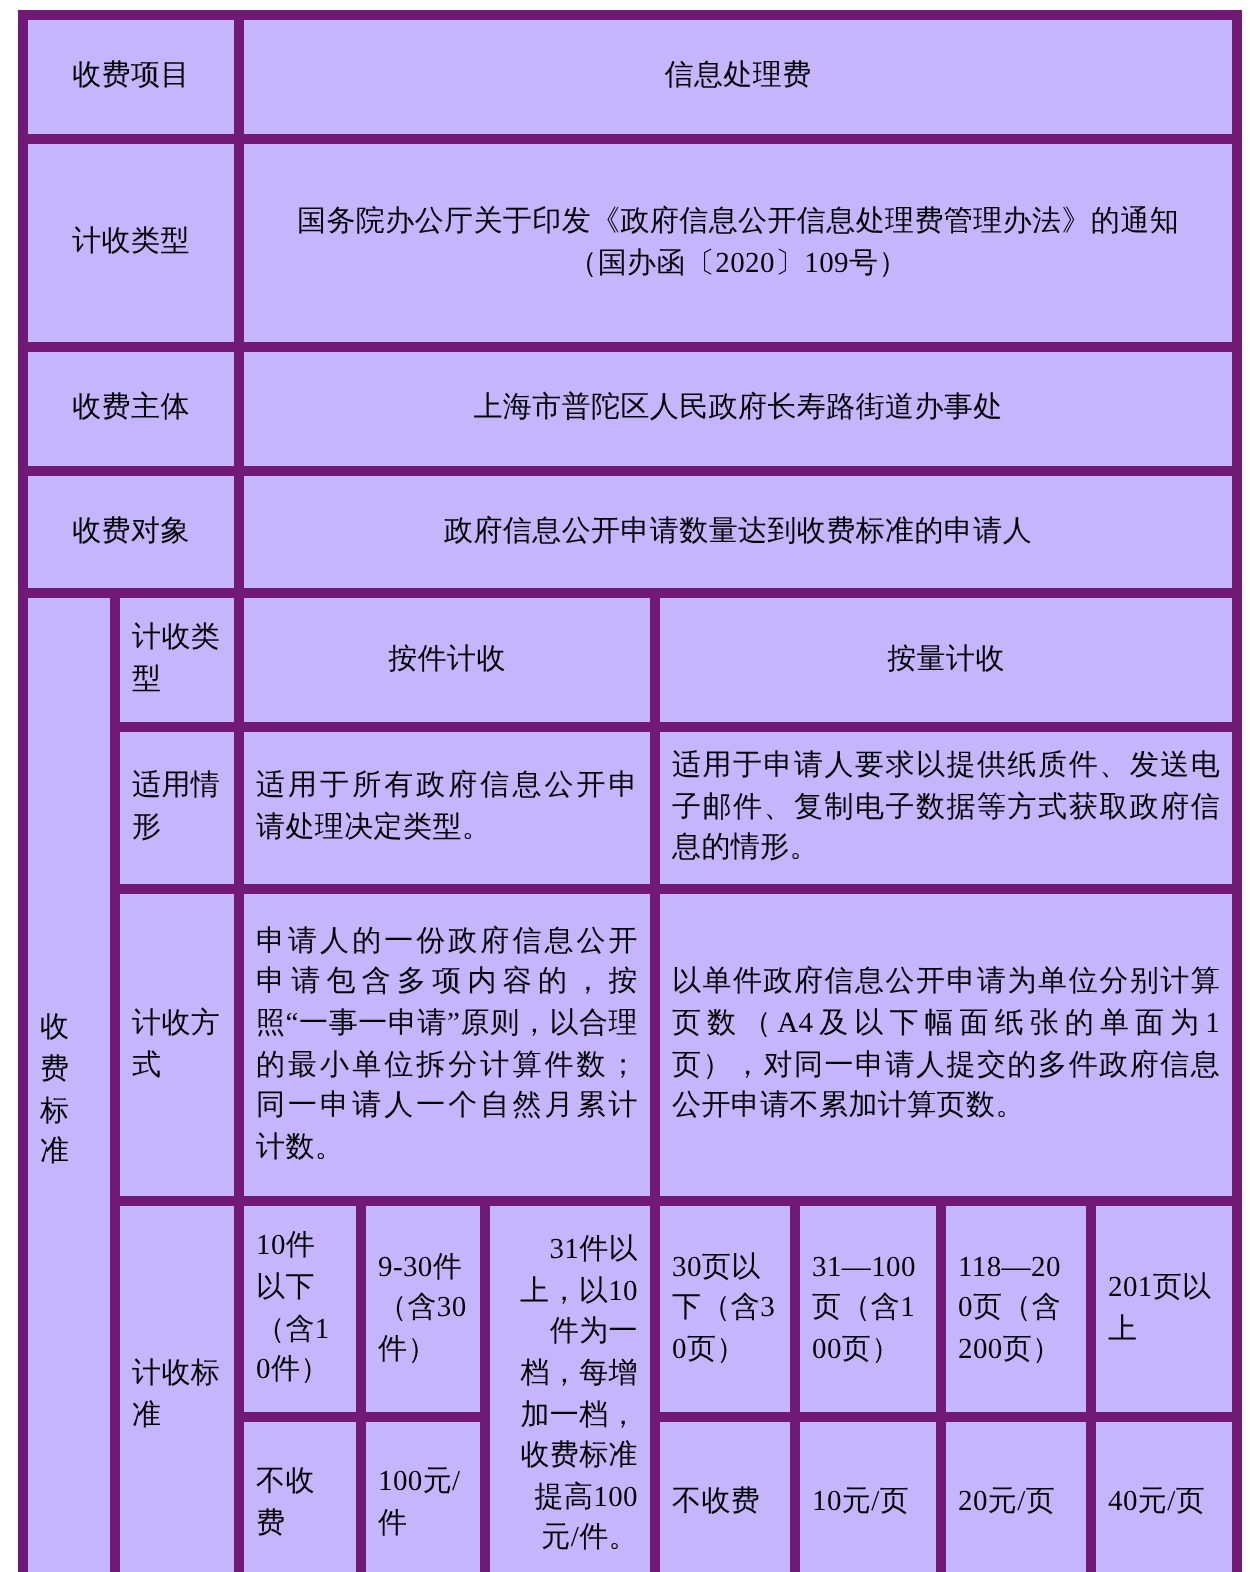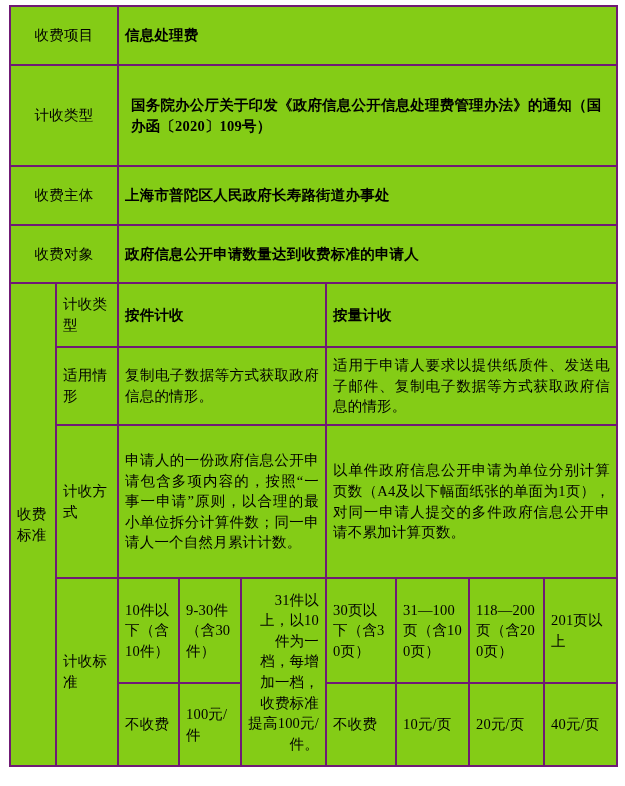--- a/index.html
+++ b/index.html
@@ -23,45 +23,44 @@
   table.fee-table {
     position: absolute;
     left: 9px;
     top: 5px;
     width: 607px;
     border-collapse: collapse;
     table-layout: fixed;
     background: #ffffff;
   }
   table.fee-table td {
-    border: 2px solid #701a75;
+    border: 5px solid #701a75;
     padding: 4px 6px;
     vertical-align: middle;
     font-size: 14.5px;
     line-height: 1.42;
     letter-spacing: 0.2px;
     word-break: break-all;
-    background: #84cc16;
+    background: #c4b5fd;
   }
   
   td.lbl {
     text-align: center;
     vertical-align: middle;
   }
   
   td.lbl-n {
     text-align: left;
     vertical-align: middle;
     padding: 3px 2px;
   }
   
   td.ctr {
-    text-align: left;
+    text-align: center;
     vertical-align: middle;
-    font-weight: bold;
   }
   
   td.para {
     text-align: justify;
     text-justify: inter-ideograph;
     vertical-align: middle;
     line-height: 1.5;
   }
   
   td.tier {
@@ -132,21 +131,21 @@
 
       <tr>
         <td class="lbl-n" rowspan="5">收费标准</td>
         <td class="lbl-n" style="height:54px">计收类型</td>
         <td class="ctr" colspan="3">按件计收</td>
         <td class="ctr" colspan="4">按量计收</td>
       </tr>
 
       <tr>
         <td class="lbl-n" style="height:68px">适用情形</td>
-        <td class="para" colspan="3">复制电子数据等方式获取政府信息的情形。</td>
+        <td class="para" colspan="3">适用于所有政府信息公开申请处理决定类型。</td>
         <td class="para" colspan="4">适用于申请人要求以提供纸质件、发送电子邮件、复制电子数据等方式获取政府信息的情形。</td>
       </tr>
 
       <tr>
         <td class="lbl-n" style="height:143px">计收方式</td>
         <td class="para" colspan="3">申请人的一份政府信息公开申请包含多项内容的，按照“一事一申请”原则，以合理的最小单位拆分计算件数；同一申请人一个自然月累计计数。</td>
         <td class="para" colspan="4">以单件政府信息公开申请为单位分别计算页数（A4及以下幅面纸张的单面为1页），对同一申请人提交的多件政府信息公开申请不累加计算页数。</td>
       </tr>
 
       <tr>

